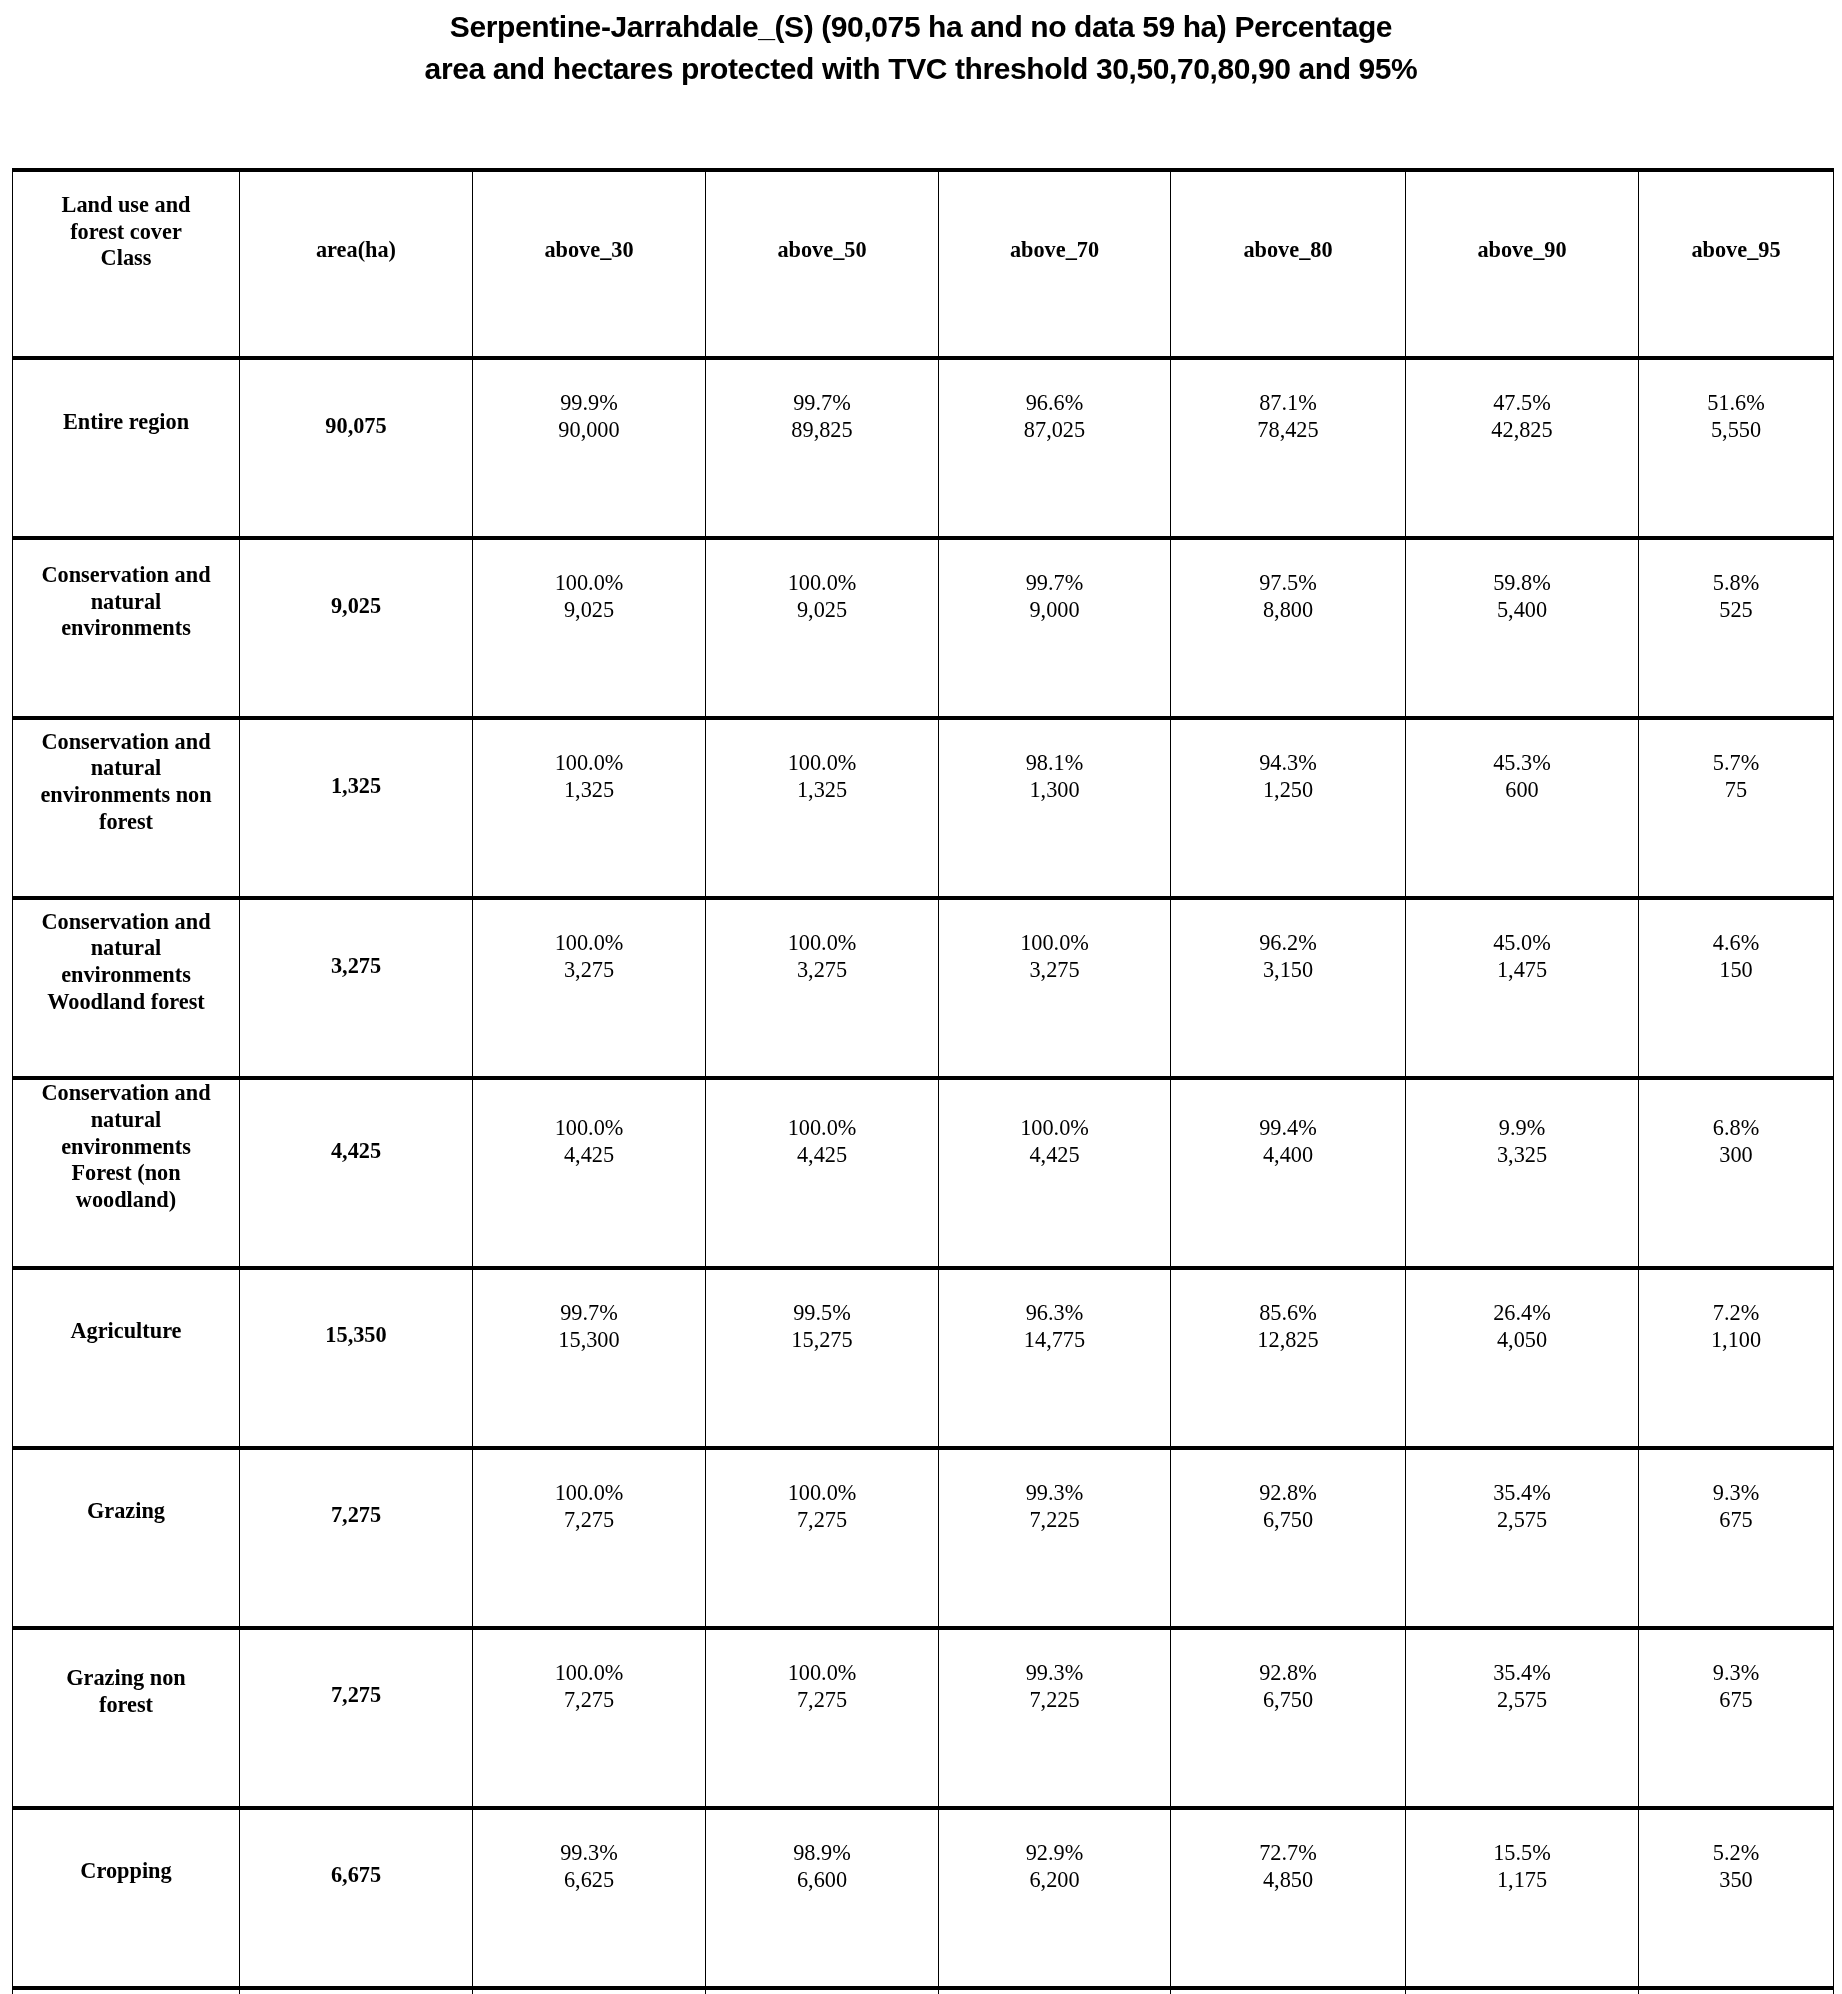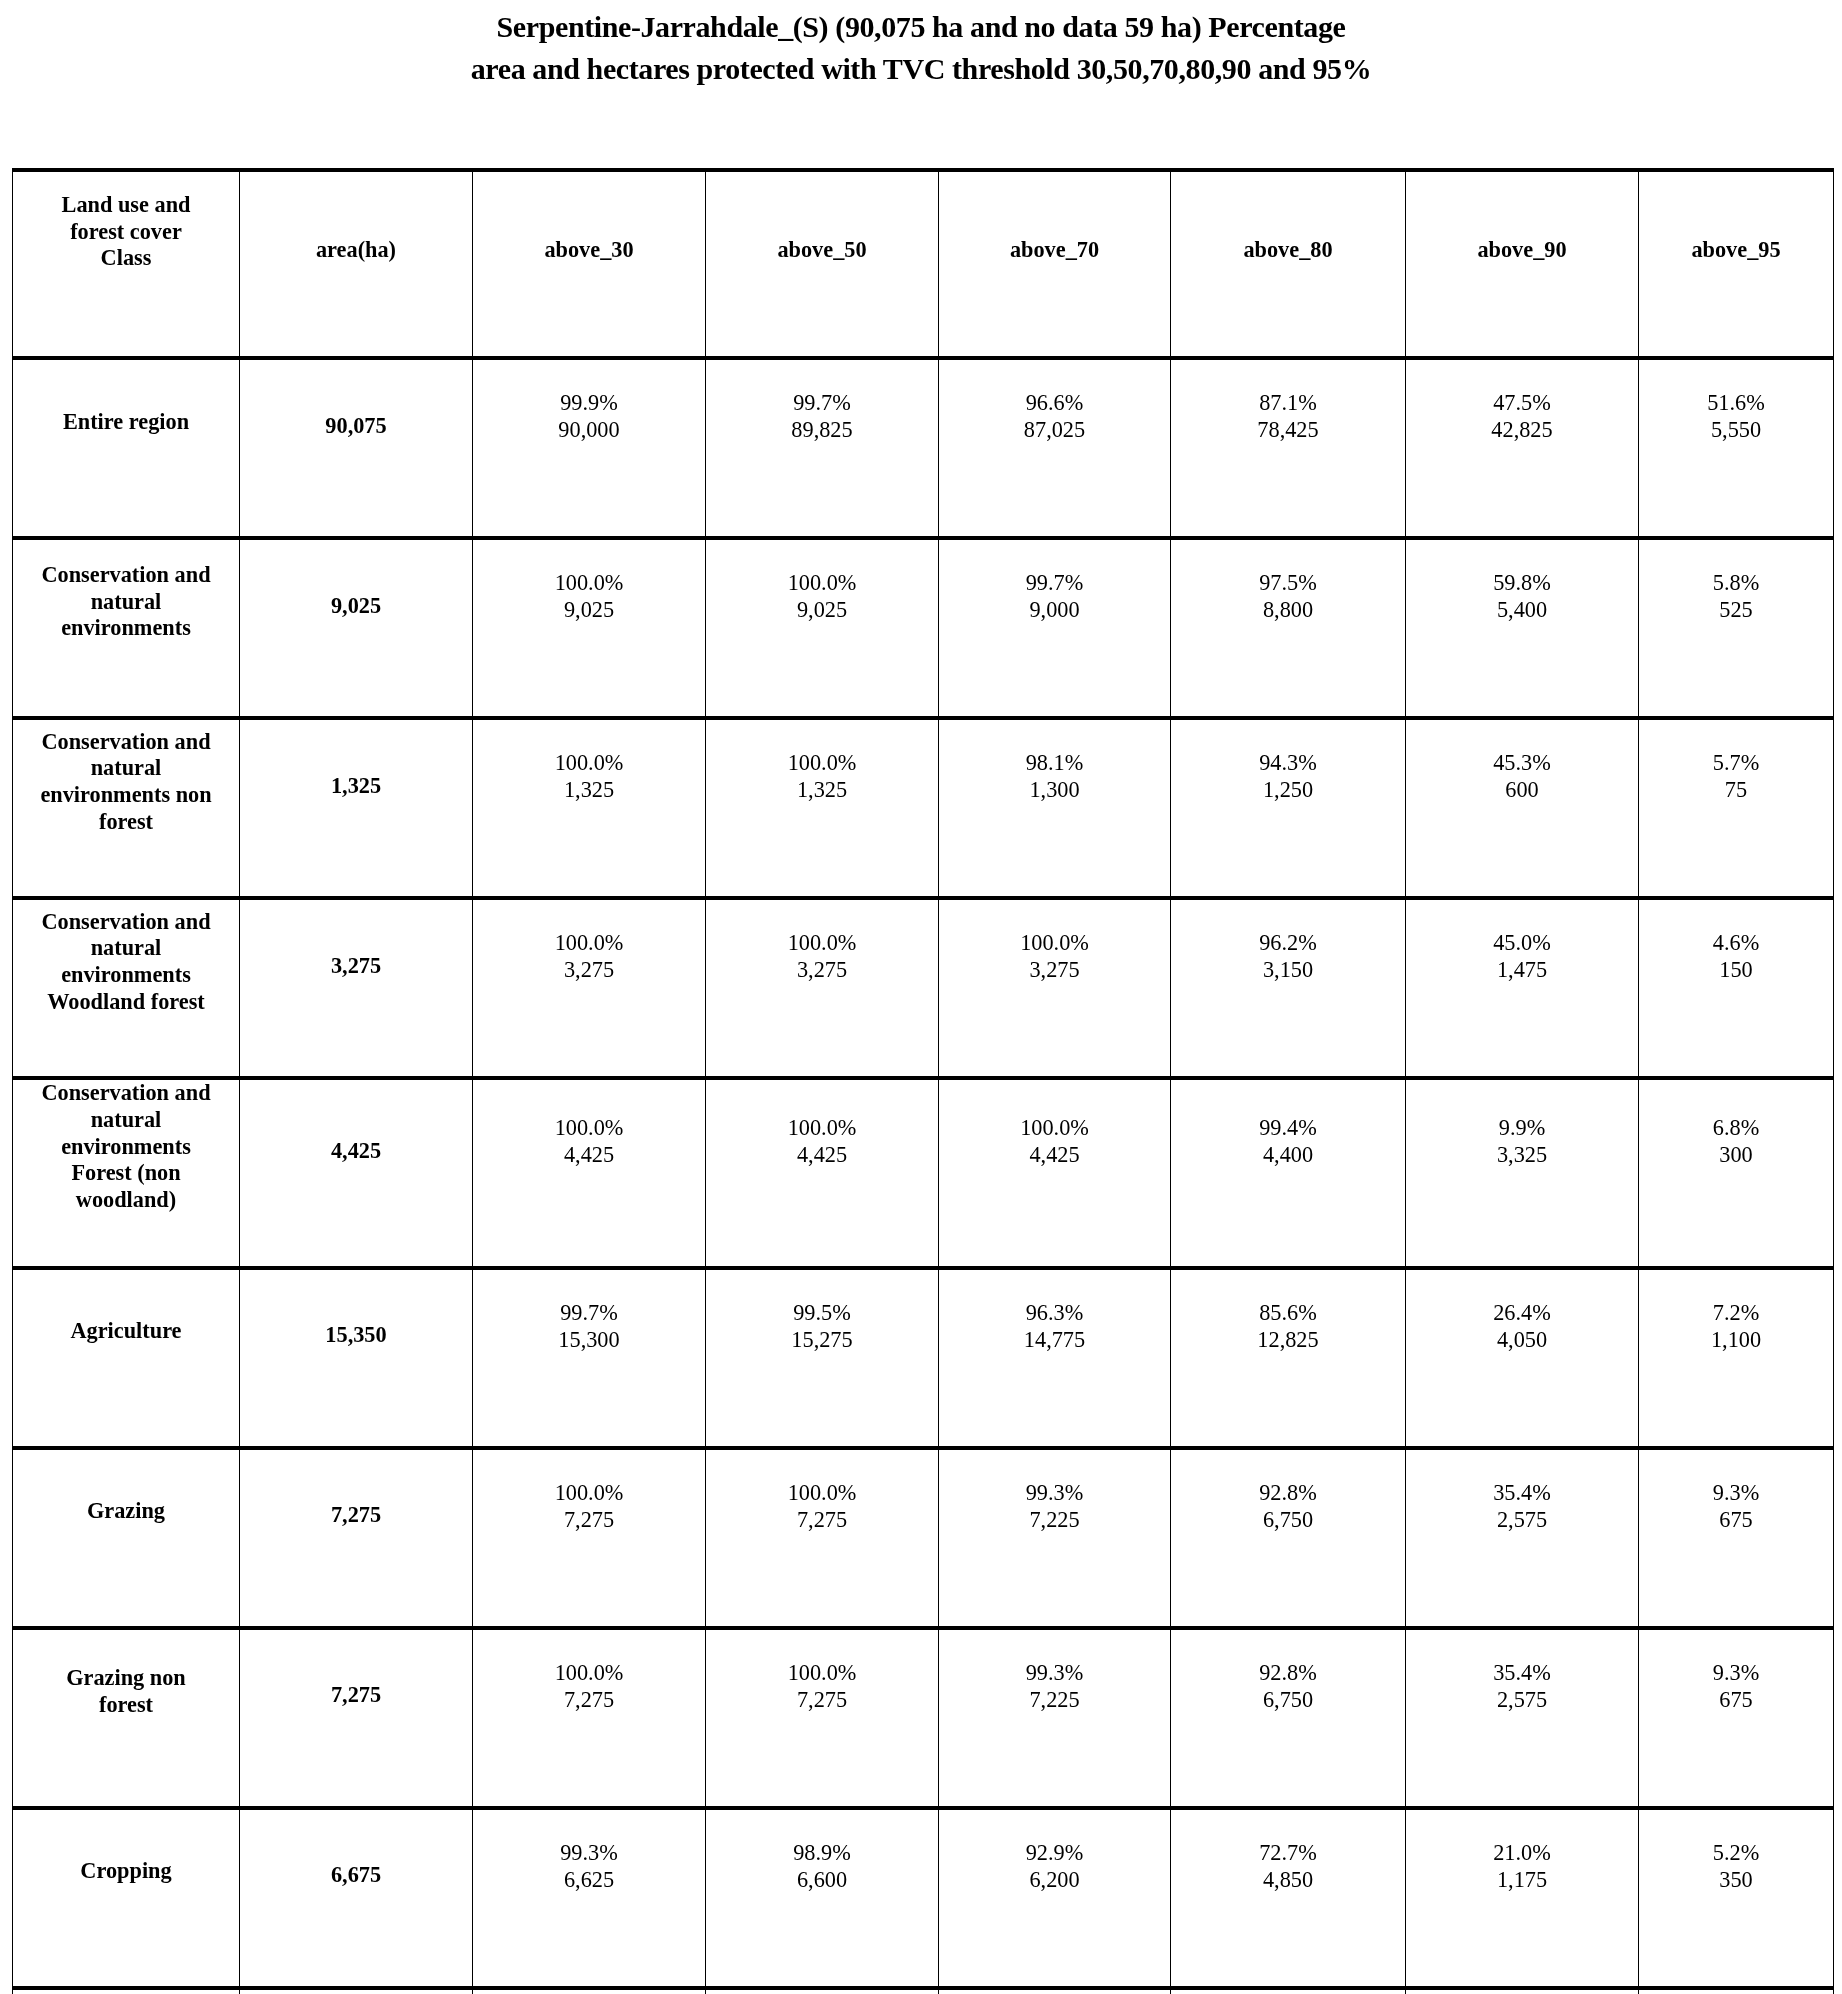--- a/index.html
+++ b/index.html
@@ -1,20 +1,20 @@
 <!DOCTYPE html>
 <html style="font-size:6.4px"><head>
 <meta charset="utf-8">
 <style>
   html,body{margin:0;padding:0;background:#ffffff;}
   body{width:1842px;height:2521px;position:relative;font-family:"Liberation Serif",serif;color:#000;}
 
   .page-title{
     position:absolute;top:5.6px;left:0;width:1842px;text-align:center;
-    font-family:Liberation Serif, serif;font-weight:bold;font-size:30px;line-height:1.42;
+    font-family:Liberation Sans, sans-serif;font-weight:bold;font-size:30px;line-height:1.42;
     white-space:pre-line;letter-spacing:-0.4px;
   }
 
   table.tvc{
     position:absolute;left:12px;top:168px;width:1819px;
     border-collapse:collapse;table-layout:fixed;
   }
   table.tvc th, table.tvc td{
     border-left:1.6px solid #000;border-right:1.6px solid #000;
     border-top:4.4px solid #000;border-bottom:4.4px solid #000;
@@ -157,21 +157,21 @@
         <td><div class="cv vals"><span class="pct">35.4%</span><span class="ha">2,575</span></div></td>
         <td><div class="cv vals"><span class="pct">9.3%</span><span class="ha">675</span></div></td>
       </tr>
       <tr>
         <th><div class="cv lbl">Cropping</div></th>
         <td><div class="cv area">6,675</div></td>
         <td><div class="cv vals"><span class="pct">99.3%</span><span class="ha">6,625</span></div></td>
         <td><div class="cv vals"><span class="pct">98.9%</span><span class="ha">6,600</span></div></td>
         <td><div class="cv vals"><span class="pct">92.9%</span><span class="ha">6,200</span></div></td>
         <td><div class="cv vals"><span class="pct">72.7%</span><span class="ha">4,850</span></div></td>
-        <td><div class="cv vals"><span class="pct">21.0%</span><span class="ha">1,175</span></div></td>
+        <td><div class="cv vals"><span class="pct">15.5%</span><span class="ha">1,175</span></div></td>
         <td><div class="cv vals"><span class="pct">5.2%</span><span class="ha">350</span></div></td>
       </tr>
       <tr>
         <th></th>
         <td></td>
         <td></td>
         <td></td>
         <td></td>
         <td></td>
         <td></td>

